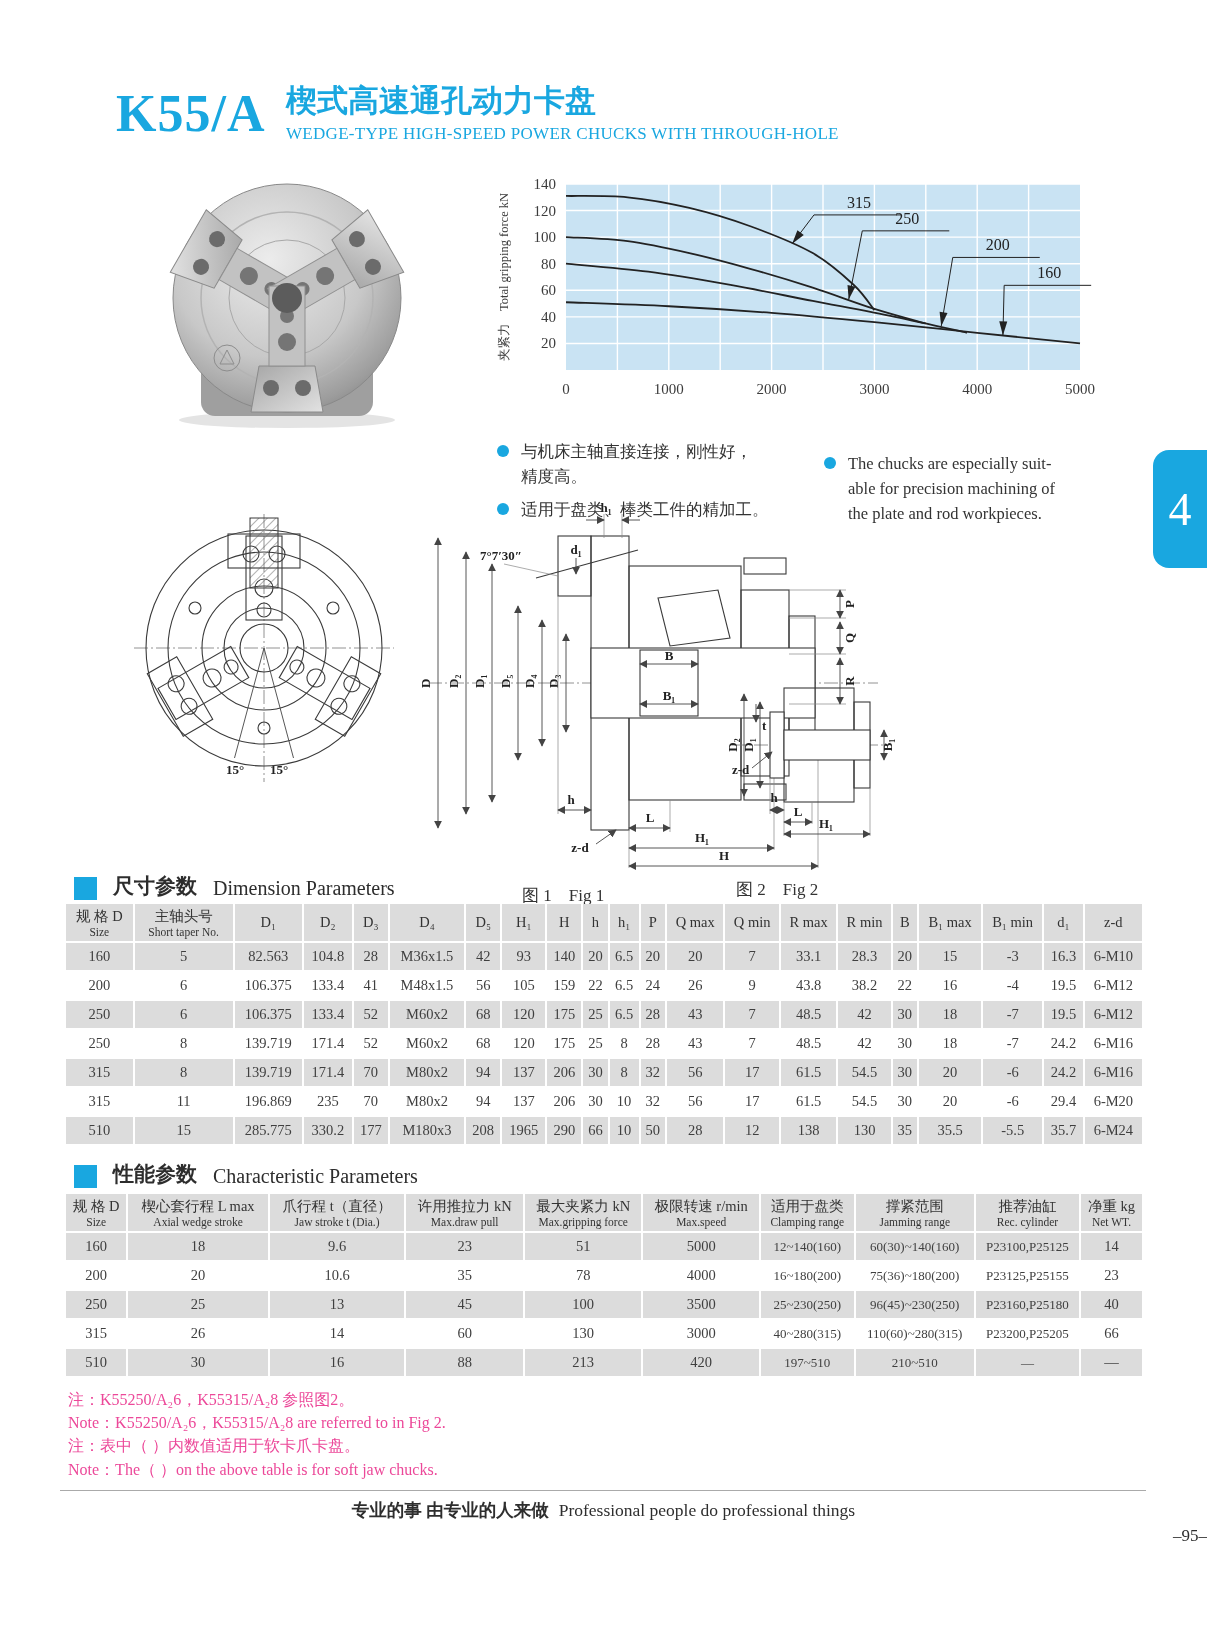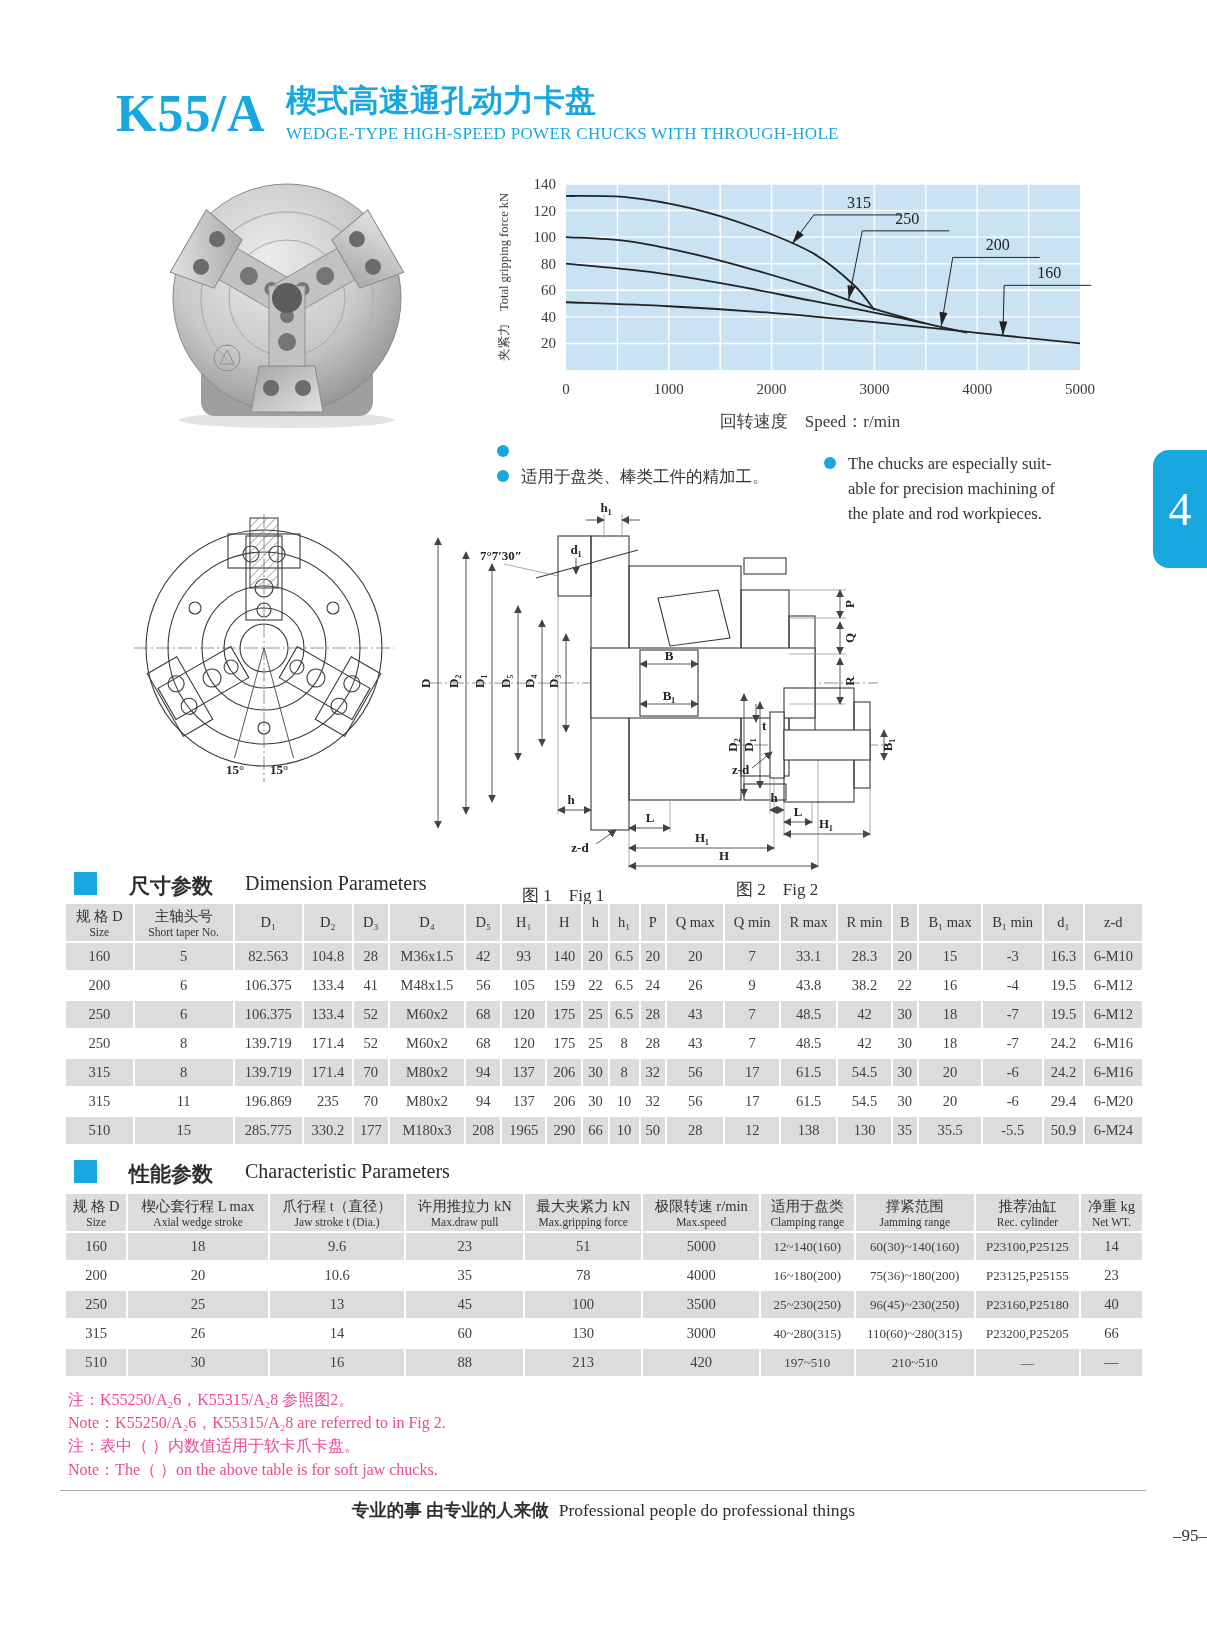--- a/index.html
+++ b/index.html
@@ -41,21 +41,21 @@
   .lnf{fill:#ffffff;stroke:#3a3a3a;stroke-width:1.1}
   .cl{stroke:#777;stroke-width:.8;stroke-dasharray:14 3 2 3;fill:none}
   .dim{stroke:#444;stroke-width:.9;fill:none}
   .ext{stroke:#888;stroke-width:.7}
   .dlab{font-size:13px;font-weight:bold;fill:#222}
   .caption{position:absolute;font-size:17px;color:#333}
   .cap1{left:522px;top:884px}
   .cap2{left:736px;top:878px}
 
   
-  .sect{position:absolute;display:flex;align-items:flex-start;gap:32px}
+  .sect{position:absolute;display:flex;align-items:flex-end;gap:16px}
   .sect .sq{width:23px;height:23px;background:#19a7e0}
   .sect .scn{font-size:21px;font-weight:bold;color:#2d2d2d}
   .sect .sen{font-size:20px;color:#2d2d2d}
   .sect1{left:74px;top:872px}
   .sect2{left:74px;top:1160px}
 
   
   .twrap{position:absolute;left:64px;width:1080px}
   .t1{top:902px}
   .t2{top:1192px}
@@ -181,25 +181,26 @@
       <text class="alab" x="419.296" y="45.85714285714286" text-anchor="middle">250</text>
       <line x1="464.76" y1="79.42857142857142" x2="551.76" y2="79.42857142857142" stroke="#222" stroke-width="1"></line>
       <line x1="464.76" y1="79.42857142857142" x2="453.21999999999997" y2="148.15714285714284" stroke="#222" stroke-width="1"></line>
       <polygon points="453.21999999999997,148.15714285714284 459.48302411176644,135.01277033596742 451.59346517804863,133.68805911030594" fill="#222"></polygon>
       <text class="alab" x="509.76" y="72.42857142857142" text-anchor="middle">200</text>
       <line x1="516.16" y1="107.32857142857142" x2="603.16" y2="107.32857142857142" stroke="#222" stroke-width="1"></line>
       <line x1="516.16" y1="107.32857142857142" x2="514.9" y2="157.45714285714286" stroke="#222" stroke-width="1"></line>
       <polygon points="514.9,157.45714285714286 519.2505210432912,143.56207298859306 511.25304699299454,143.3610535496543" fill="#222"></polygon>
       <text class="alab" x="561.16" y="100.32857142857142" text-anchor="middle">160</text>
     </svg>
-  <div class="xaxis-label">回转速度　Speed：r/min</div>
 
   <ul class="feat feat-cn">
       <li>
         <span class="dot"></span>
+        <span class="btext">与机床主轴直接连接，刚性好，
+精度高。</span>
       </li>
       <li>
         <span class="dot"></span>
         <span class="btext">适用于盘类、棒类工件的精加工。</span>
       </li>
     </ul>
   <ul class="feat feat-en">
       <li>
         <span class="dot"></span>
         <span class="btext">The chucks are especially suit-
@@ -592,21 +593,21 @@
             <td>66</td>
             <td>10</td>
             <td>50</td>
             <td>28</td>
             <td>12</td>
             <td>138</td>
             <td>130</td>
             <td>35</td>
             <td>35.5</td>
             <td>-5.5</td>
-            <td>50.9</td>
+            <td>35.7</td>
             <td>6-M24</td>
           </tr>
         </tbody>
     </table>
   </div>
 
   <div class="sect sect2">
     <span class="sq"></span>
     <span class="scn">性能参数</span>
     <span class="sen">Characteristic Parameters</span>

